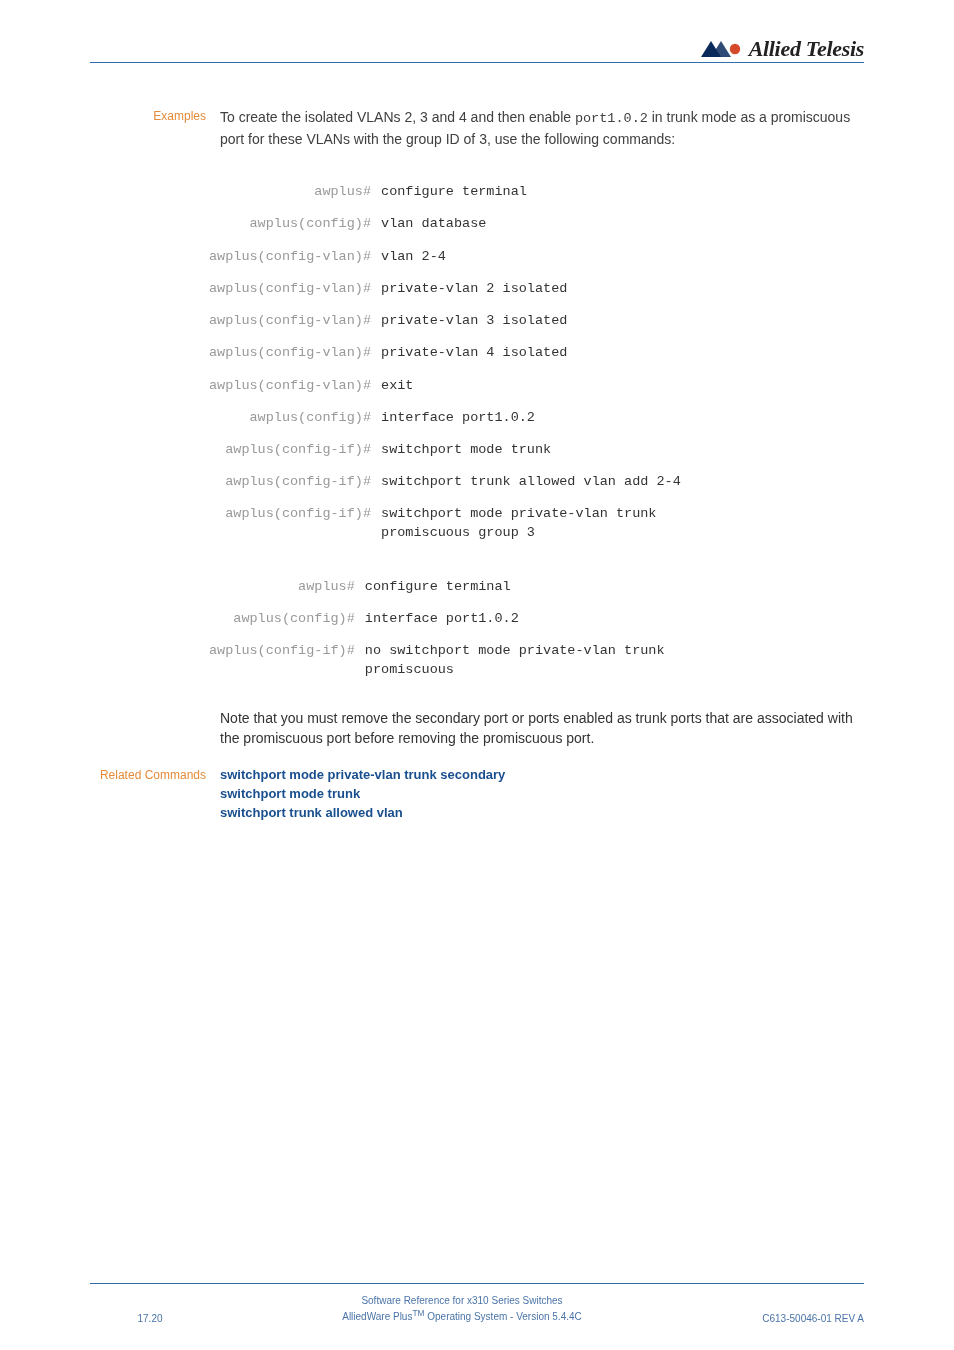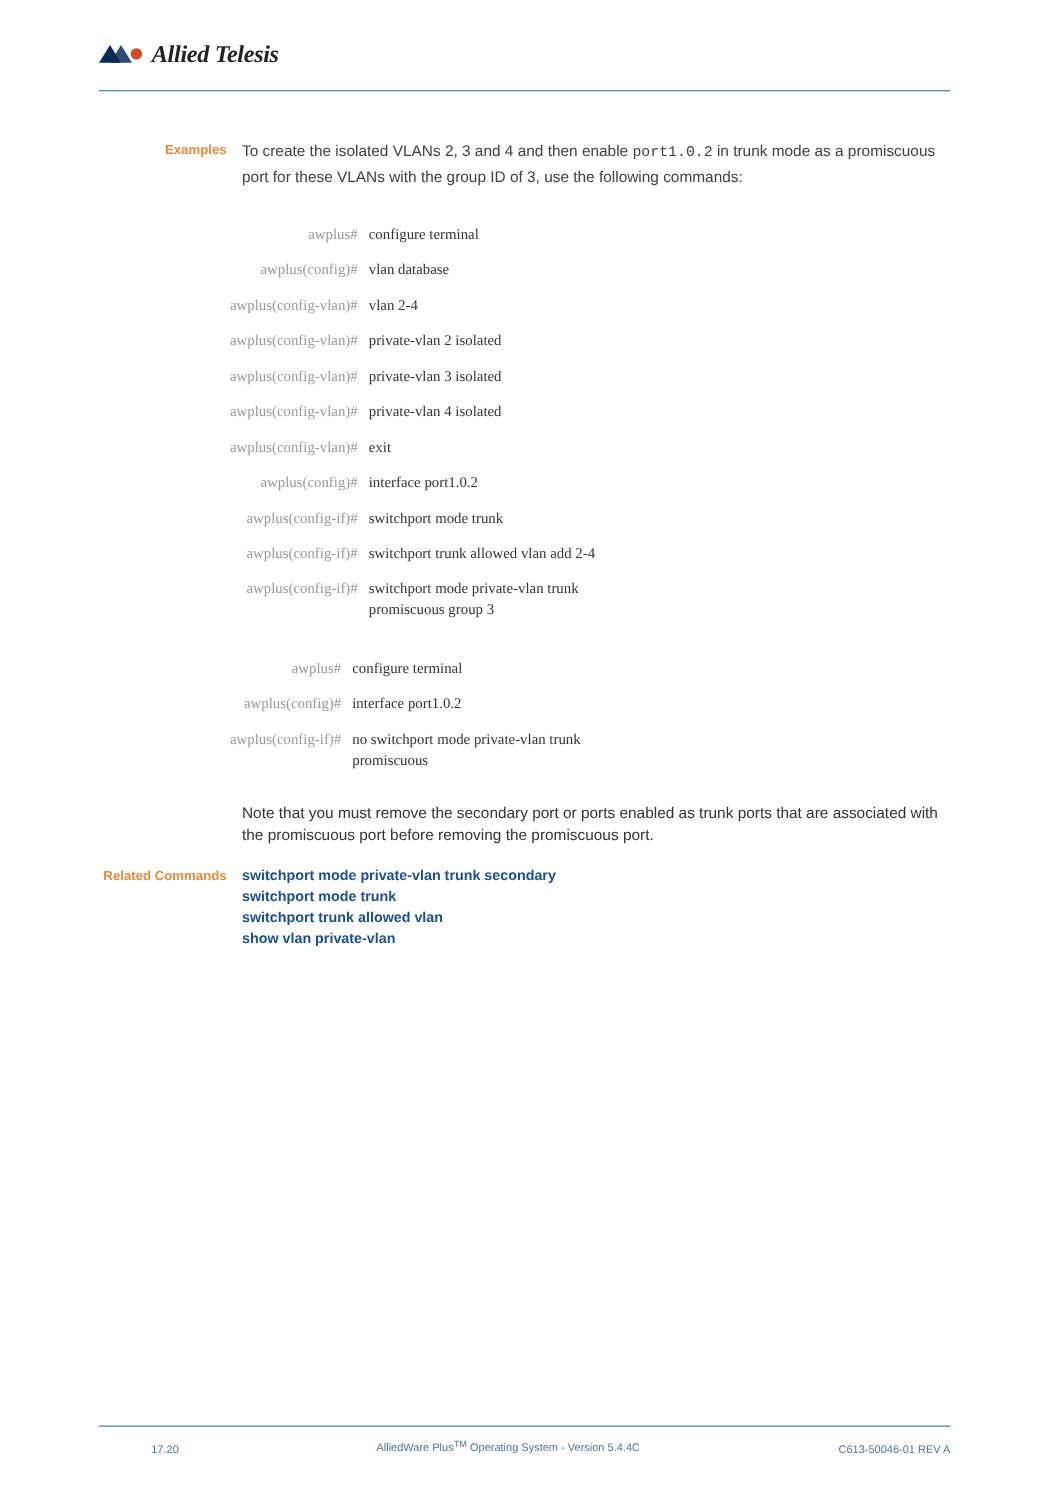--- a/index.html
+++ b/index.html
@@ -9,22 +9,23 @@
     background: #ffffff;
     font-family: "Segoe UI", Arial, sans-serif;
     color: #333333;
     position: relative;
   }
   .page {
     padding: 36px 90px 0 90px;
   }
   .logo-row {
     display: flex;
+    justify-content: flex-end;
     align-items: center;
-    margin-bottom: 20px;
+    margin-bottom: 0;
   }
   .logo {
     display: flex;
     align-items: center;
     gap: 6px;
   }
   .logo-text {
     font-family: Georgia, "Times New Roman", serif;
     font-size: 22px;
     font-style: italic;
@@ -38,21 +39,21 @@
     margin-bottom: 44px;
   }
   .section {
     display: flex;
     margin-bottom: 26px;
   }
   .side-label {
     width: 130px;
     flex-shrink: 0;
     font-size: 12px;
-    font-weight: 700;
+    font-weight: 400;
     color: #e58b3a;
     text-align: right;
     padding-right: 14px;
     line-height: 1.5;
   }
   .body-text {
     flex: 1;
     font-size: 14px;
     line-height: 1.5;
     color: #404040;
@@ -61,21 +62,21 @@
     font-family: "Courier New", monospace;
     font-size: 13.5px;
   }
   .cmd-table {
     margin-left: 115px;
     margin-top: 8px;
     margin-bottom: 22px;
     border-collapse: collapse;
   }
   .cmd-table td {
-    font-family: Liberation Serif, serif;
+    font-family: Liberation Mono, monospace;
     font-size: 13.5px;
     padding: 7px 4px;
     vertical-align: top;
     line-height: 1.35;
     margin-left: 36px;
   }
   .cmd-table td.prompt {
     color: #999999;
     text-align: right;
     white-space: nowrap;
@@ -223,30 +224,30 @@
   </table>
 
   <p class="note-para">Note that you must remove the secondary port or ports enabled as trunk ports that are associated with the promiscuous port before removing the promiscuous port.</p>
 
   <div class="section">
     <div class="side-label">Related Commands</div>
     <div class="related-links" id="related-links">
         <a href="#">switchport mode private-vlan trunk secondary</a>
         <a href="#">switchport mode trunk</a>
         <a href="#">switchport trunk allowed vlan</a>
-        <a href="#">show vlan private-vlan</a>
       </div>
   </div>
 
 </div>
 
 <div class="footer">
   <hr class="footer-line">
   <div class="footer-row">
     <div class="footer-left">17.20</div>
     <div class="footer-center">
+      <div>Software Reference for x310 Series Switches</div>
       <div>
         <span>AlliedWare Plus</span><sup>TM</sup><span> Operating System  - Version 5.4.4C</span>
       </div>
     </div>
     <div class="footer-right">C613-50046-01 REV A</div>
   </div>
 </div>
 
 </body></html>

